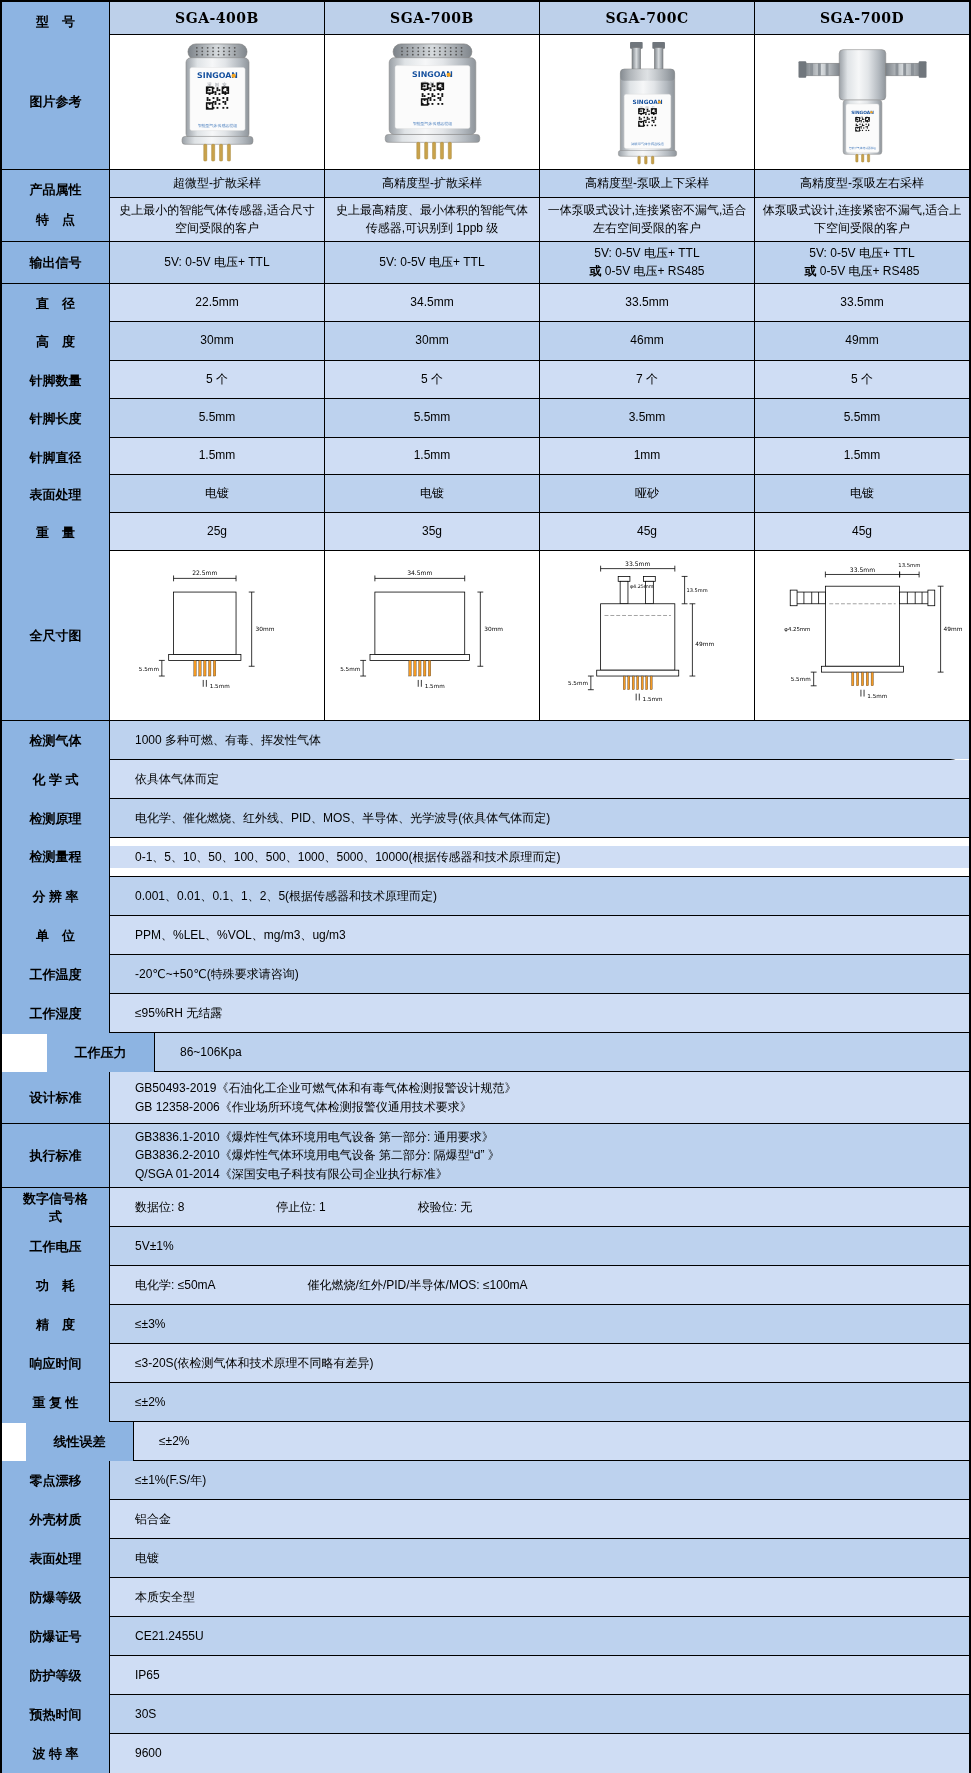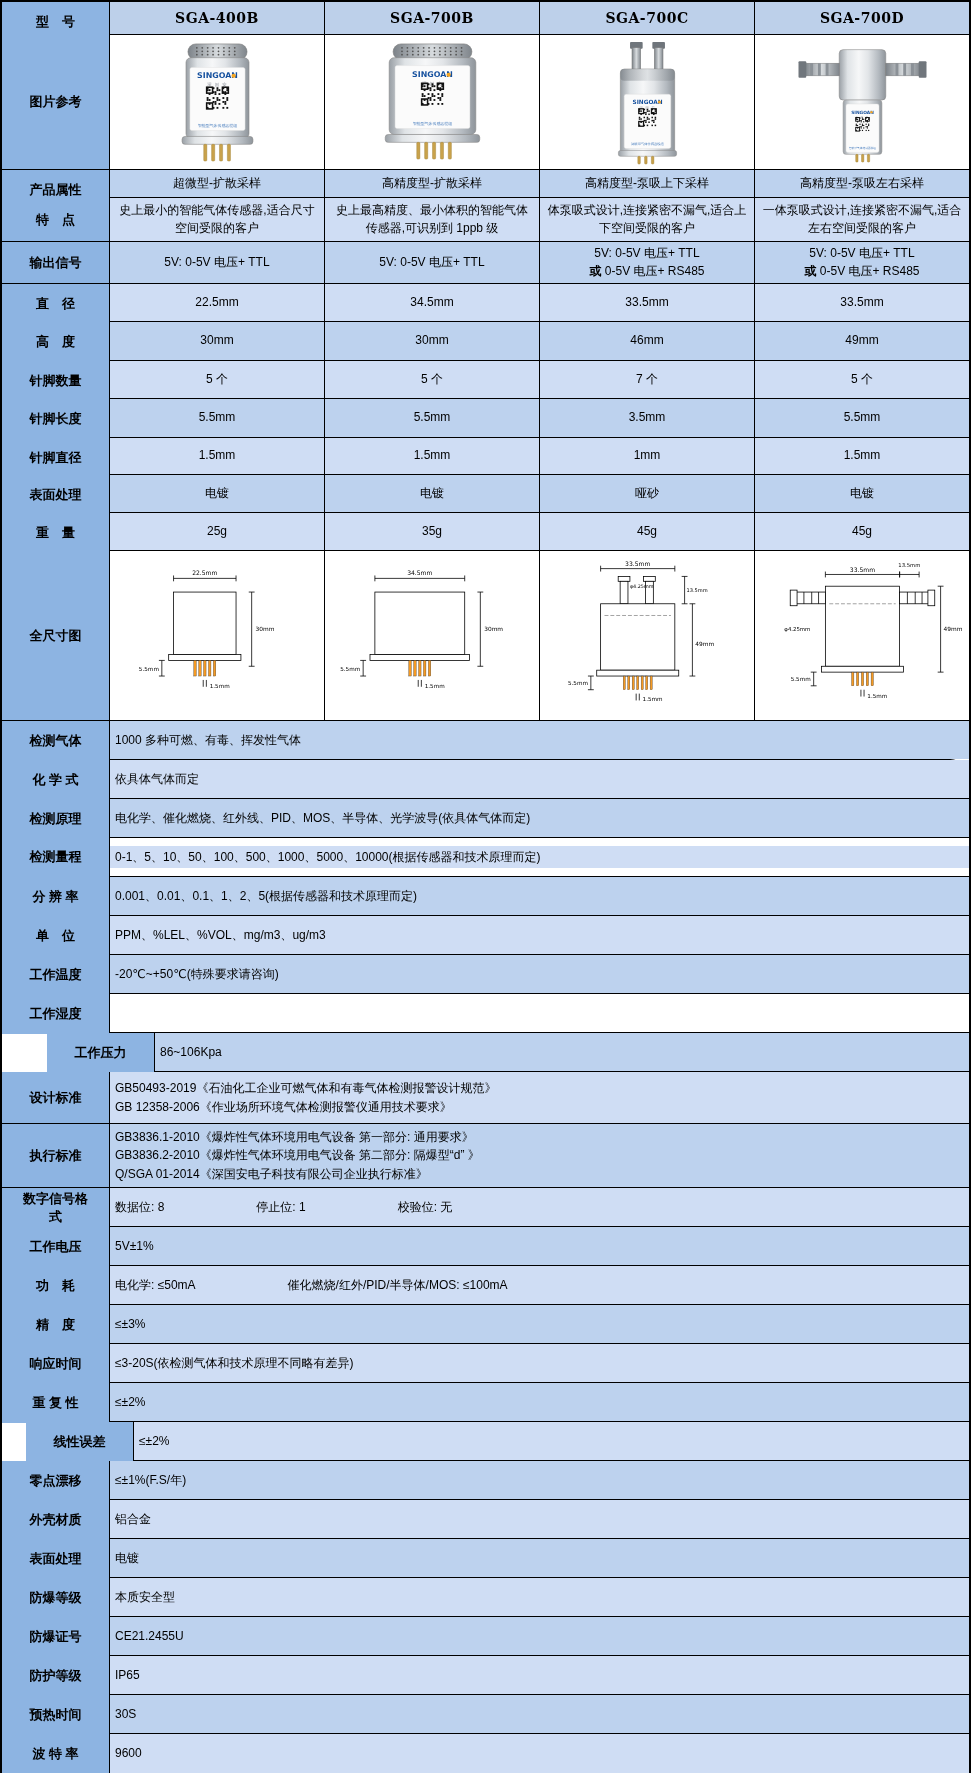--- a/index.html
+++ b/index.html
@@ -11,21 +11,21 @@
   .cell-label{flex:0 0 108px;width:108px;background:var(--label-col);display:flex;align-items:center;justify-content:center;
     text-align:center;font-weight:bold;font-size:13px;border-right:1px solid #000;box-sizing:border-box;padding:20px;}
   .cell-val{flex:1 1 0;display:flex;flex-direction:column;align-items:center;justify-content:center;text-align:center;
     font-size:12px;border-right:1px solid #000;box-sizing:border-box;padding:2px 7px;line-height:1.45;}
   .cell-val:last-child{border-right:none;}
   .row.dark .cell-val{background:var(--row-dark);}
   .row.light .cell-val{background:var(--row-light);}
   .row.hdr .cell-val{background:var(--header-cell);font-weight:bold;font-size:14px;font-family:"DejaVu Serif","Liberation Serif",serif;letter-spacing:.5px;}
   .row.white .cell-val{background:#fff;padding:0;}
   .full-val{flex:1 1 0;display:flex;flex-direction:column;align-items:flex-start;justify-content:center;
-    font-size:12px;box-sizing:border-box;padding:2px 5px;line-height:1.55;}
+    font-size:12px;box-sizing:border-box;padding:2px 25px;line-height:1.55;}
   .row.dark .full-val{background:var(--row-dark);}
   .row.light .full-val{background:var(--row-light);}
   .seg-line{display:flex;gap:92px;}
   .photo-box,.diag-box{width:100%;height:100%;display:flex;align-items:center;justify-content:center;}
   svg{display:block;}
 </style>
 </head>
 <body>
 
 <div class="page">
@@ -424,22 +424,22 @@
         <div class="cell-label">产品属性</div>
         <div class="cell-val">超微型-扩散采样</div>
         <div class="cell-val">高精度型-扩散采样</div>
         <div class="cell-val">高精度型-泵吸上下采样</div>
         <div class="cell-val">高精度型-泵吸左右采样</div>
       </div>
       <div class="row light" style="height: 44px;">
         <div class="cell-label">特　点</div>
         <div class="cell-val">史上最小的智能气体传感器,适合尺寸空间受限的客户</div>
         <div class="cell-val">史上最高精度、最小体积的智能气体传感器,可识别到 1ppb 级</div>
+        <div class="cell-val">一体泵吸式设计,连接紧密不漏气,适合左右空间受限的客户</div>
         <div class="cell-val">体泵吸式设计,连接紧密不漏气,适合上下空间受限的客户</div>
-        <div class="cell-val">一体泵吸式设计,连接紧密不漏气,适合左右空间受限的客户</div>
       </div>
       <div class="row dark" style="height: 42px;">
         <div class="cell-label">输出信号</div>
         <div class="cell-val">
           <div>5V: 0-5V 电压+ TTL</div>
         </div>
         <div class="cell-val">
           <div>5V: 0-5V 电压+ TTL</div>
         </div>
         <div class="cell-val">
@@ -680,20 +680,23 @@
         </div>
       </div>
       <div class="row dark" style="height: 39px;">
         <div class="cell-label">工作温度</div>
         <div class="full-val">
           <div>-20℃~+50℃(特殊要求请咨询)</div>
         </div>
       </div>
       <div class="row light" style="height: 39px;">
         <div class="cell-label">工作湿度</div>
+        <div class="full-val">
+          <div>≤95%RH 无结露</div>
+        </div>
       </div>
       <div class="row dark" style="height: 39px; margin-left: 45px;">
         <div class="cell-label">工作压力</div>
         <div class="full-val">
           <div>86~106Kpa</div>
         </div>
       </div>
       <div class="row light" style="height: 52px;">
         <div class="cell-label">设计标准</div>
         <div class="full-val">

